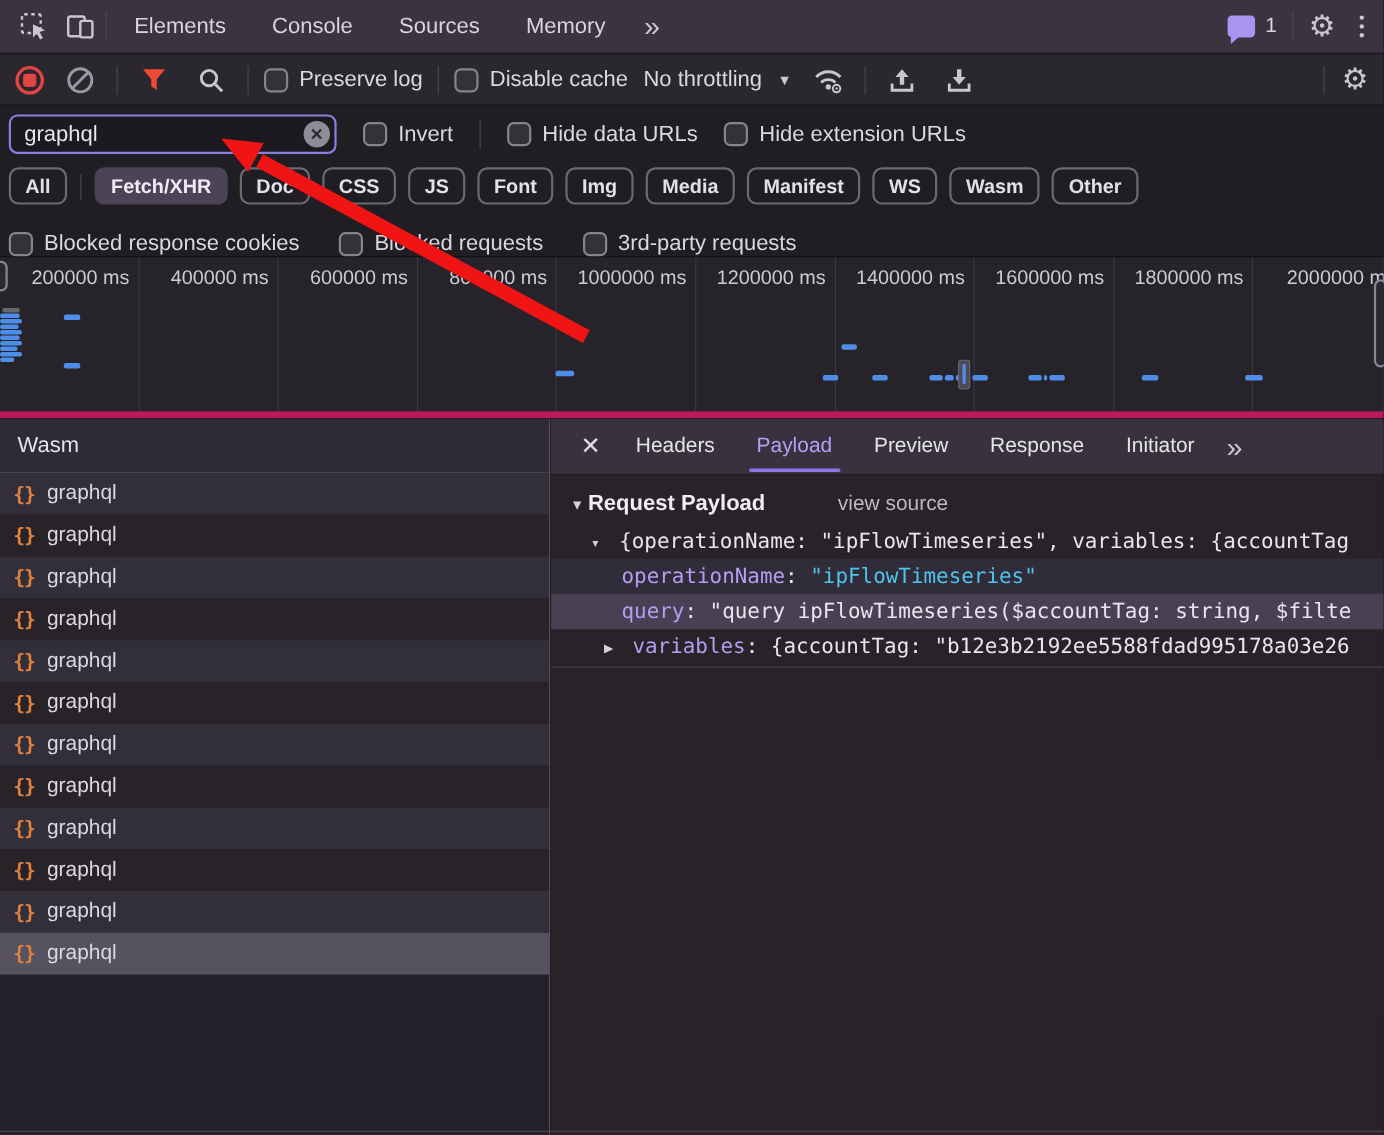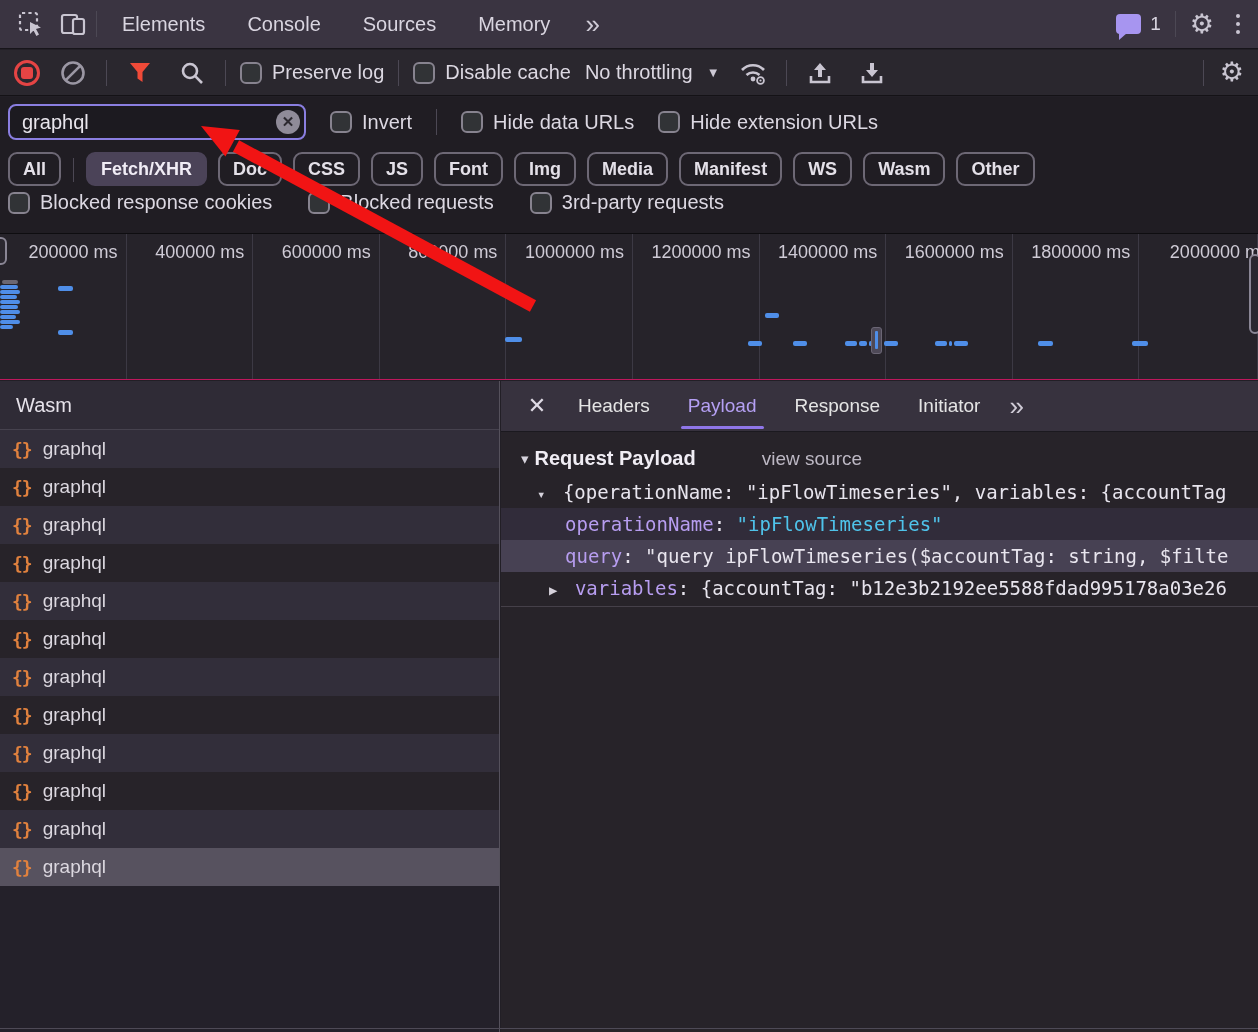--- a/index.html
+++ b/index.html
@@ -60,25 +60,25 @@
   .chip { position:relative; height:34px; padding:0 13px; background:transparent; color:#e4e0e8;
     border:2px solid #6d6875; border-radius:9px; font-size:18px;
     font-family:"Liberation Sans", sans-serif; font-weight:bold; display:flex; align-items:center; }
   .chip.all { margin-right:14px; }
   .chip.all::after { content:""; position:absolute; right:-15px; top:4px; width:1px; height:24px; background:#4c4854; }
   .chip.selected { background:#4b4358; border-color:#4b4358; color:#f0ecf5; }
 
   
   .blocked-row { position:absolute; top:191px; left:0; right:0; height:43px;
     background:#201d23; border-bottom:1px solid #0e0d10;
-    display:flex; align-items:flex-start; padding:0 8px; gap:36px; }
+    display:flex; align-items:flex-end; padding:0 8px; gap:36px; }
 
   
   .timeline { position:absolute; top:234px; left:0; right:0; height:146px;
-    background:#26232a; border-bottom:1px solid #be185d; }
+    background:#26232a; border-bottom:6px solid #be185d; }
   .ticks { position:absolute; inset:0; display:flex; }
   .tick { flex:1; border-right:1px solid #3c3944; text-align:right;
     padding:8px 8px 0 0; font-size:18px; color:#cfcbd6; overflow:visible; white-space:nowrap; }
   .tick.clip { padding-right:0; }
   .tick.clip .tick-label { margin-right:-12px; }
   .tl-item { position:absolute; }
   .tl-item.bar { background:#4f8ee8; border-radius:2px; }
   .tl-item.gray { background:#6b6772; border-radius:2px; }
   .tl-item.marker-box { background:#4e4957; border:1px solid #6b6675; border-radius:3px; }
   .tl-item.marker-line { background:#4f8ee8; border-radius:1px; }
@@ -388,20 +388,21 @@
         </div>
     </div>
 
     <div class="pane-right">
       <div class="detail-tabs">
         <div class="close-x">✕</div>
         <div style="display:flex; height:100%;">
 
         <div class="dtab">Headers</div>
             <div class="dtab selected">Payload</div>
+            <div class="dtab">Preview</div>
             <div class="dtab">Response</div>
             <div class="dtab">Initiator</div>
           </div>
         <div class="chevrons">»</div>
       </div>
 
       <div class="payload">
         <div class="section-row">
           <span class="tri">▾</span>
           <span class="section-title">Request Payload</span>

